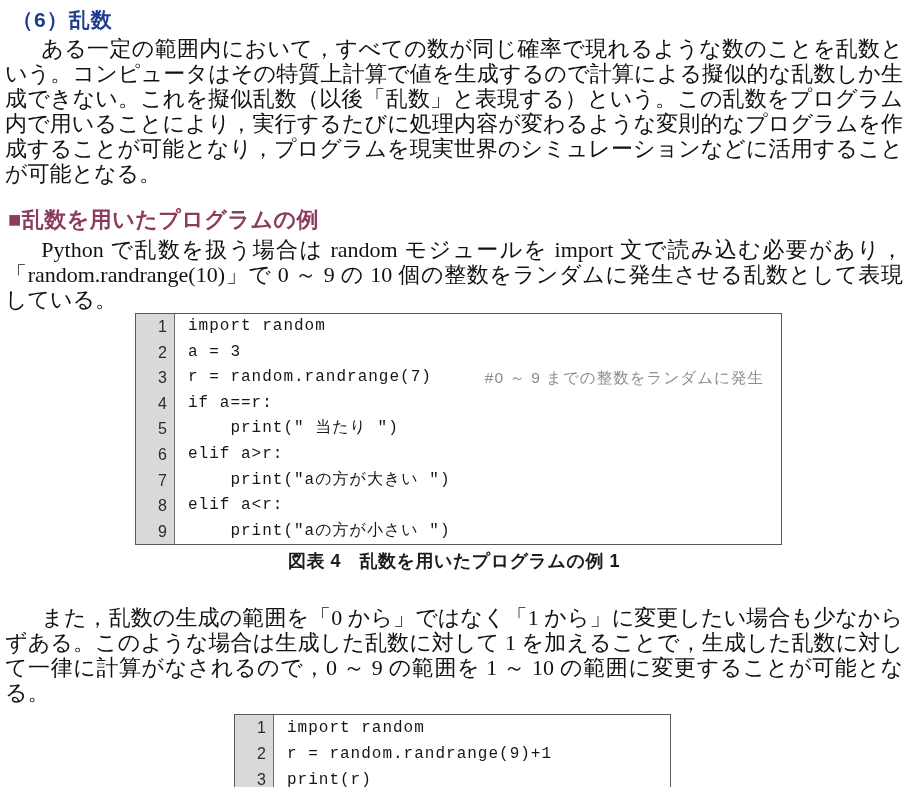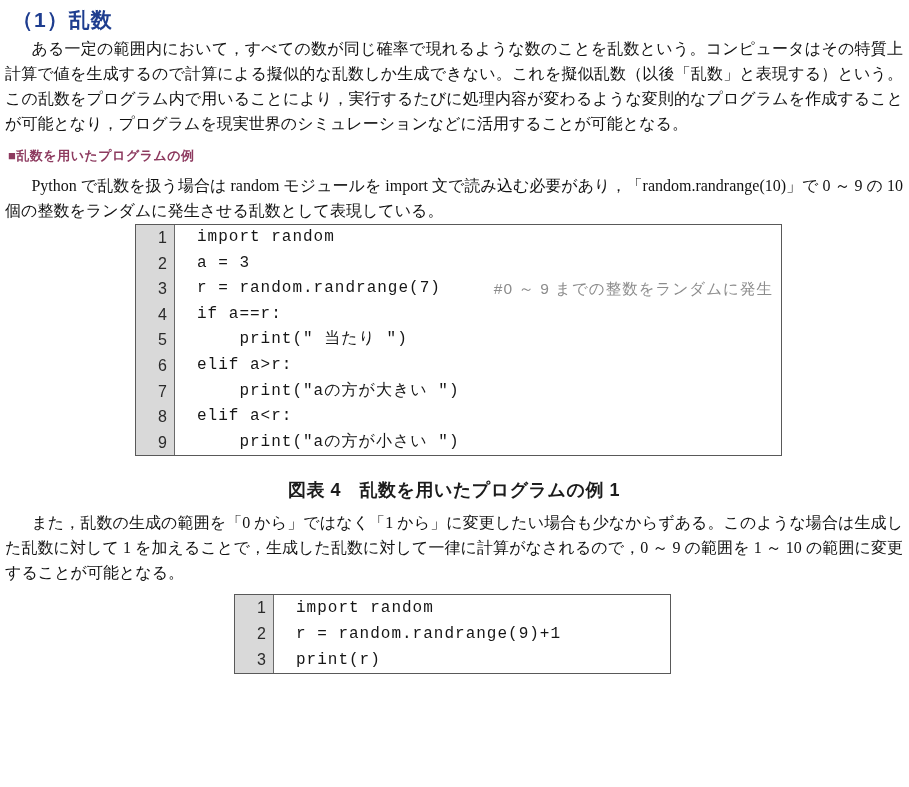--- a/index.html
+++ b/index.html
@@ -17,37 +17,37 @@
     font-family: "Liberation Sans", sans-serif;
     font-weight: bold;
     font-size: 21px;
     line-height: 27px;
     color: #1e3d8f;
     letter-spacing: 1px;
   }
   .body-text {
     margin: 0;
     font-family: "Liberation Serif", "DejaVu Serif", serif;
-    font-size: 16px;
+    font-size: 22px;
     line-height: 25px;
     color: #111111;
     text-align: justify;
     text-indent: 1.65em;
   }
   .intro { margin-top: 3px; }
   .section-heading {
-    margin: 8px 0 5px 3px;
+    margin: 22px 0 5px 3px;
     font-family: "Liberation Sans", sans-serif;
     font-weight: bold;
-    font-size: 13px;
+    font-size: 22px;
     line-height: 24px;
     color: #8d3a5f;
     letter-spacing: 0.5px;
   }
-  .after-fig { margin-top: 8px; }
+  .after-fig { margin-top: 32px; }
   .codebox {
     border: 1.5px solid #595959;
     background: #ffffff;
     box-sizing: border-box;
   }
   .codebox-1 { width: 647px; margin: 1px 0 0 130px; }
   .codebox-2 { width: 437px; margin: 9px 0 0 229px; }
   .code-row { display: flex; align-items: stretch; }
   .codebox-1 .code-row { line-height: 25.6px; }
   .codebox-2 .code-row { line-height: 26px; }
@@ -56,51 +56,51 @@
     width: 31px;
     padding-right: 7px;
     text-align: right;
     background: #d9d9d9;
     border-right: 1.5px solid #6a6a6a;
     font-family: "Liberation Sans", sans-serif;
     font-size: 16px;
     color: #2b2b2b;
   }
   .code-text {
-    padding-left: 22px;
+    padding-left: 13px;
     white-space: pre;
     font-family: "Liberation Mono", "DejaVu Sans Mono", monospace;
     font-size: 16px;
     letter-spacing: 1px;
     color: #161616;
   }
   .code-comment {
     white-space: pre;
     font-family: "Liberation Sans", sans-serif;
     font-size: 15.5px;
     letter-spacing: 1px;
     color: #8c8c8c;
   }
   .fig-caption {
-    margin-top: 22px;
+    margin-top: 4px;
     text-align: center;
     font-family: "Liberation Sans", sans-serif;
     font-weight: bold;
     font-size: 18px;
     line-height: 24px;
     color: #1c1c1c;
     letter-spacing: 0.5px;
   }
 </style>
 </head>
 <body>
 
 <div class="page">
 
-  <h1 class="page-title">（1）乱数</h1>
+  <h1 class="page-title">（6）乱数</h1>
 
   <p class="body-text intro">ある一定の範囲内において，すべての数が同じ確率で現れるような数のことを乱数という。コンピュータはその特質上計算で値を生成するので計算による擬似的な乱数しか生成できない。これを擬似乱数（以後「乱数」と表現する）という。この乱数をプログラム内で用いることにより，実行するたびに処理内容が変わるような変則的なプログラムを作成することが可能となり，プログラムを現実世界のシミュレーションなどに活用することが可能となる。</p>
 
   <h2 class="section-heading">■乱数を用いたプログラムの例</h2>
 
   <p class="body-text">Python で乱数を扱う場合は random モジュールを import 文で読み込む必要があり，「random.randrange(10)」で 0 ～ 9 の 10 個の整数をランダムに発生させる乱数として表現している。</p>
 
   <div class="codebox codebox-1">
       <div class="code-row">
         <span class="line-num">1</span>

